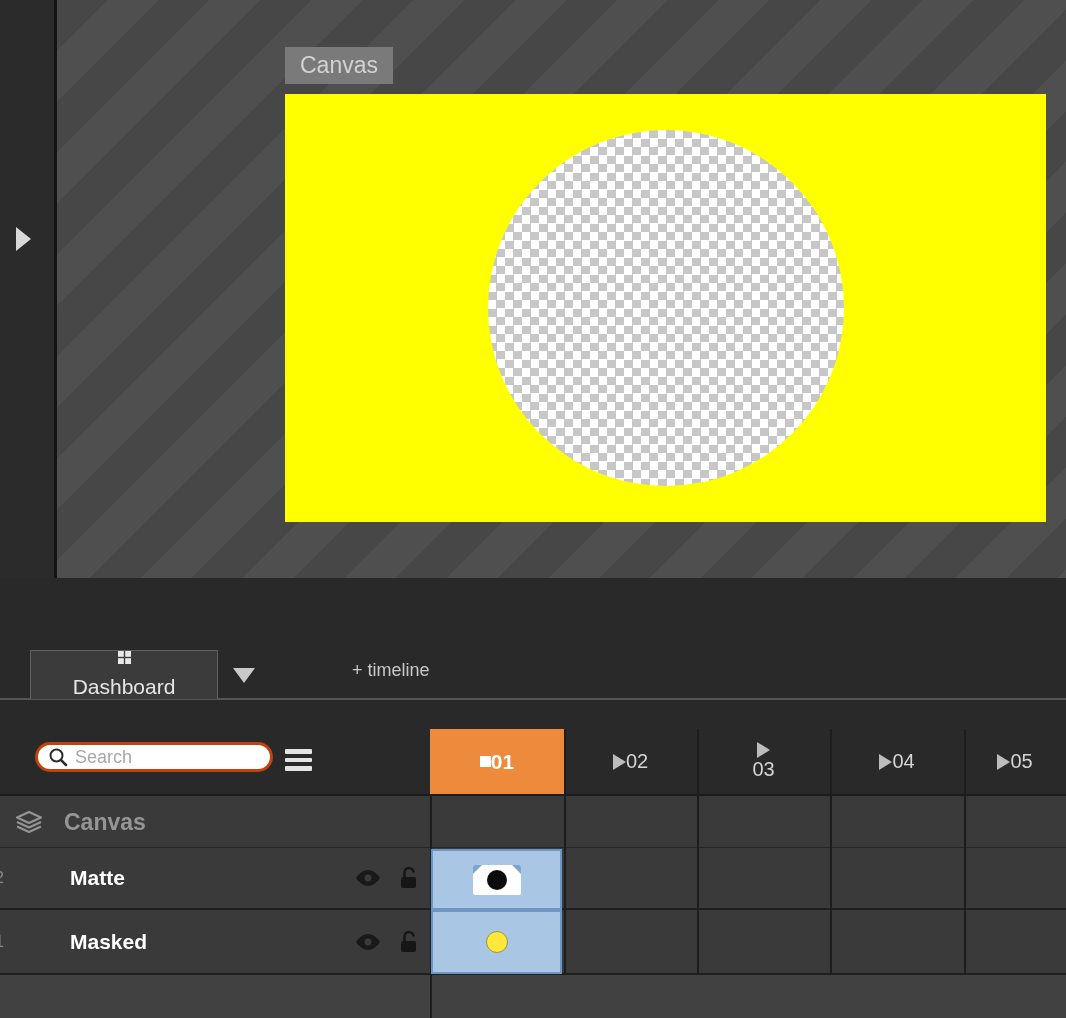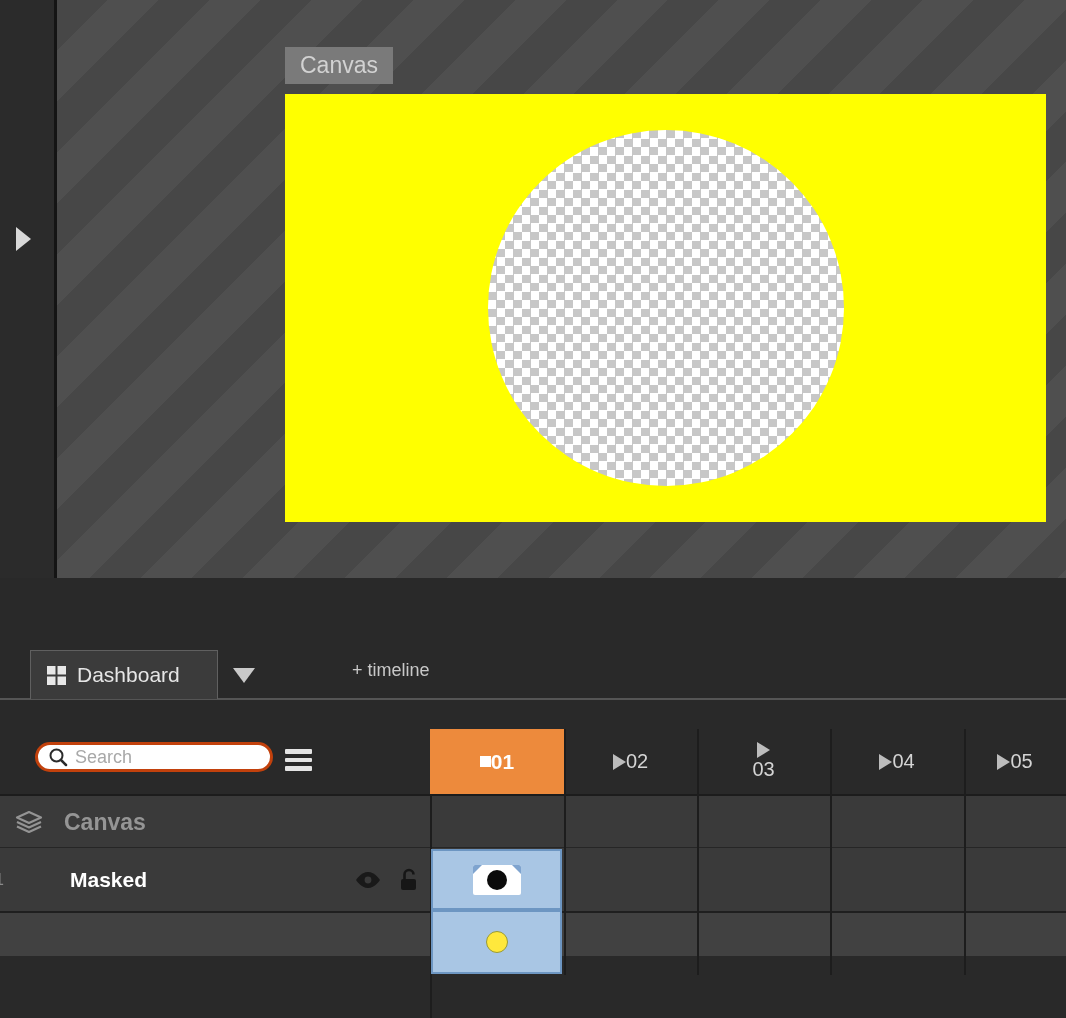--- a/index.html
+++ b/index.html
@@ -42,21 +42,21 @@
 
   
   .bottom-panel {
     position: absolute; left: 0; top: 578px; width: 1066px; height: 440px;
     background: #292929;
   }
   .tab {
     position: absolute; left: 30px; top: 72px; width: 188px; height: 49px;
     background: #3b3b3b; border: 1px solid #606060; border-bottom: none;
     display: flex; align-items: center; gap: 11px; padding: 0 16px;
-    color: #e6e6e6; font-size: 21px; cursor: pointer; z-index: 2;
+    color: #e6e6e6; font-size: 21px; cursor: pointer; z-index: 2; flex-direction: column;
   }
   .tabline { position: absolute; left: 0; top: 120px; width: 1066px; height: 2px; background: #555; z-index: 1; }
   .caret {
     position: absolute; left: 233px; top: 90px; width: 0; height: 0; cursor: pointer;
     border-left: 11px solid transparent; border-right: 11px solid transparent; border-top: 15px solid #c9c9c9;
   }
   .add-timeline { position: absolute; left: 352px; top: 82px; font-size: 18px; color: #c8c8c8; cursor: pointer; }
 
   .search-box {
     position: absolute; left: 35px; top: 164px; width: 238px; height: 30px;
@@ -175,20 +175,32 @@
     <div class="rows">
       <div class="group-row">
         <svg class="layers-icon" width="30" height="24" viewBox="0 0 30 24" fill="none" stroke="#949494" stroke-width="2.2" stroke-linejoin="round">
           <path d="M15 2 L27 7.5 L15 13 L3 7.5 Z"></path>
           <path d="M3 12 L15 17.5 L27 12"></path>
           <path d="M3 16.5 L15 22 L27 16.5"></path>
         </svg>
         <span class="group-label">Canvas</span>
       </div>
 
+      <div class="layer-row">
+        <span class="layer-index">2</span>
+        <span class="layer-name">Matte</span>
+        <svg class="eye" width="28" height="17" viewBox="0 0 28 17">
+          <path d="M14 0.5 C7 0.5 2 8.5 2 8.5 C2 8.5 7 16.5 14 16.5 C21 16.5 26 8.5 26 8.5 C26 8.5 21 0.5 14 0.5 Z" fill="#191919"></path>
+          <circle cx="14" cy="8.5" r="3.4" fill="#3a3a3a"></circle>
+        </svg>
+        <svg class="lock" width="19" height="24" viewBox="0 0 19 24">
+          <path d="M5.5 11 L5.5 6.5 A4.5 4.5 0 0 1 14.5 6.5" fill="none" stroke="#161616" stroke-width="2.6"></path>
+          <rect x="2" y="11" width="15" height="11" rx="2" fill="#161616"></rect>
+        </svg>
+      </div>
 
       <div class="layer-row tall">
         <span class="layer-index">1</span>
         <span class="layer-name">Masked</span>
         <svg class="eye" width="28" height="17" viewBox="0 0 28 17">
           <path d="M14 0.5 C7 0.5 2 8.5 2 8.5 C2 8.5 7 16.5 14 16.5 C21 16.5 26 8.5 26 8.5 C26 8.5 21 0.5 14 0.5 Z" fill="#191919"></path>
           <circle cx="14" cy="8.5" r="3.4" fill="#3a3a3a"></circle>
         </svg>
         <svg class="lock" width="19" height="24" viewBox="0 0 19 24">
           <path d="M5.5 11 L5.5 6.5 A4.5 4.5 0 0 1 14.5 6.5" fill="none" stroke="#161616" stroke-width="2.6"></path>

